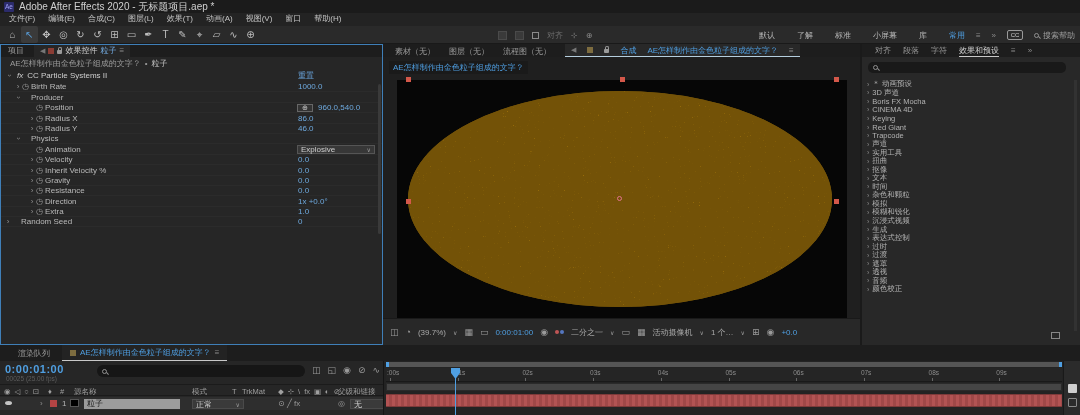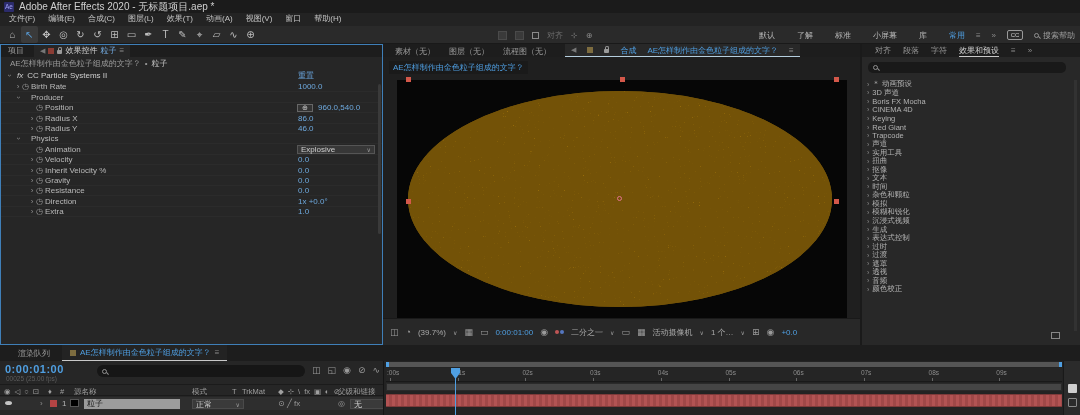--- a/index.html
+++ b/index.html
@@ -320,20 +320,27 @@
 
         <div class="ec-row ind-2 ch-closed sw">
           <span class="ch"></span>
           <span class="sw-ic"></span>
           <span class="lbl">Extra</span>
 
           <span class="val">1.0</span>
         </div>
 
 
+        <div class="ec-row ind-0 ch-closed">
+          <span class="ch"></span>
+          <span class="sw-ic"></span>
+          <span class="lbl">Random Seed</span>
+
+          <span class="val">0</span>
+        </div>
       </div>
     <div class="ec-scroll"></div>
     <div class="focus-ring"></div>
   </div>
 
   <div class="p-center">
     <div class="vw-tabs">
       <div class="list-flex">
         
       <span>素材（无）</span><span>图层（无）</span><span>流程图（无）</span></div>

